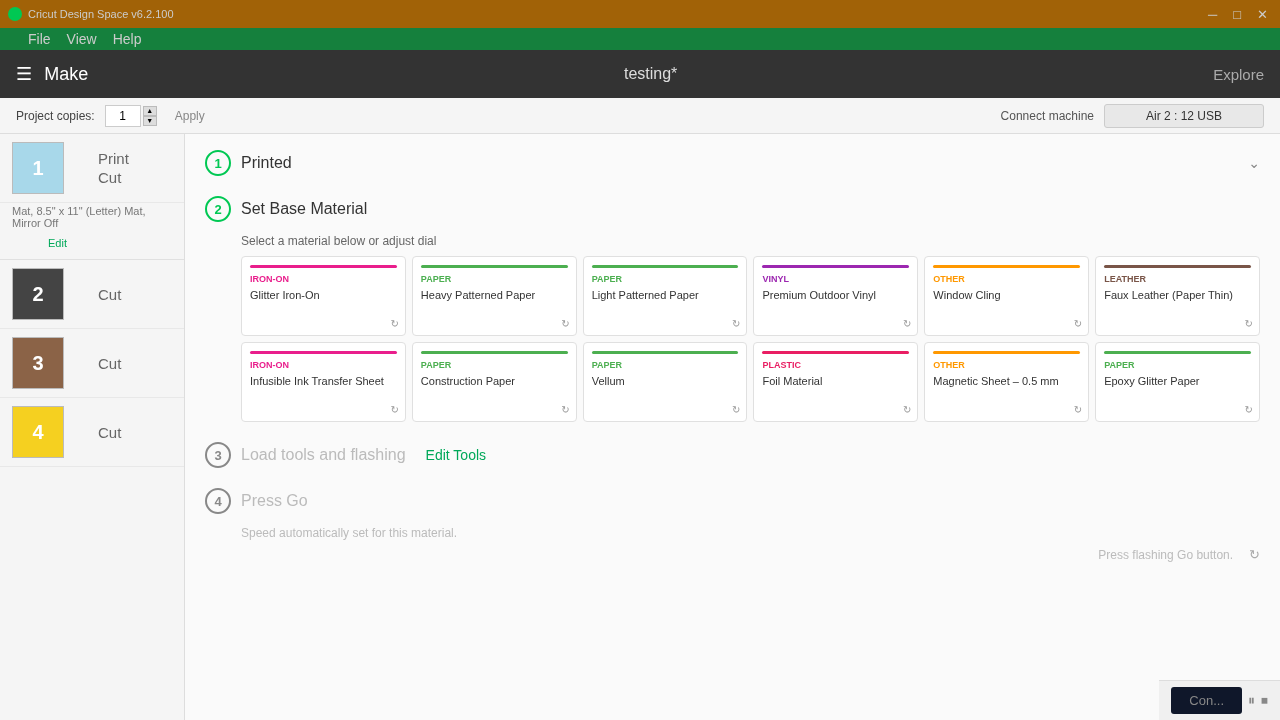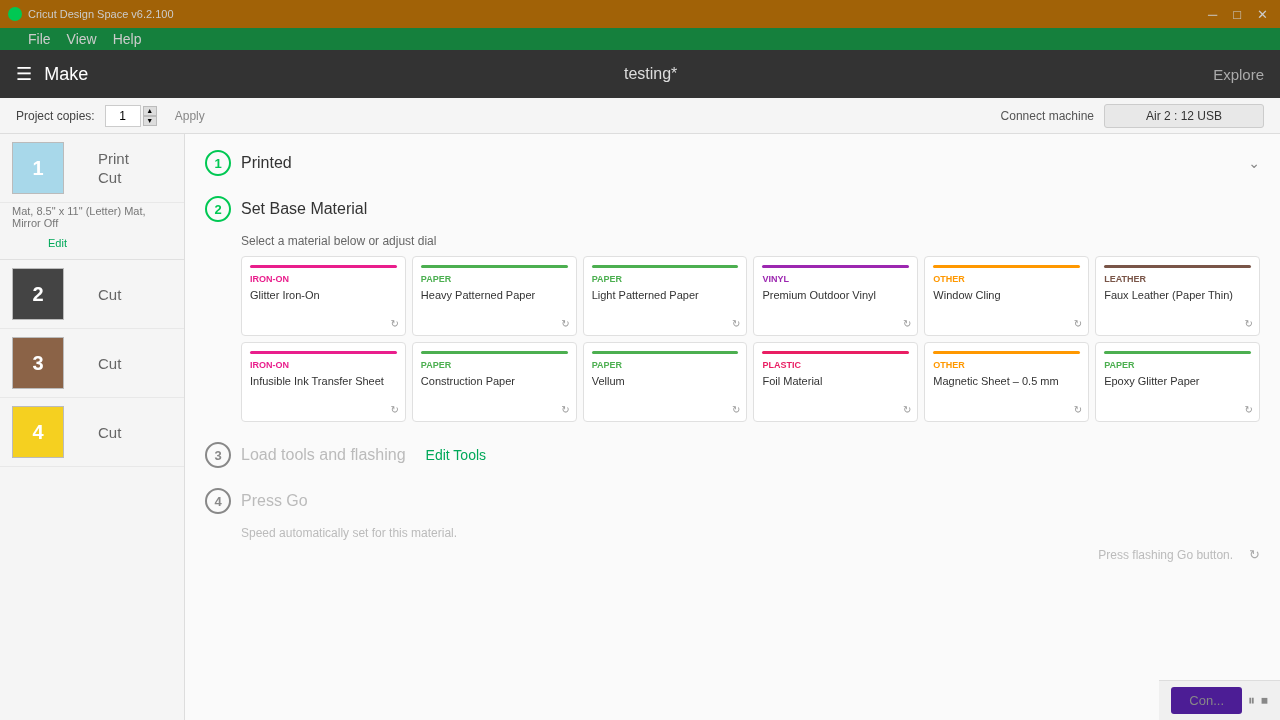--- a/index.html
+++ b/index.html
@@ -192,21 +192,21 @@
       position: fixed;
       bottom: 0; right: 0;
       display: flex;
       align-items: center;
       background: #f0f0f0;
       padding: 6px 12px;
       gap: 6px;
       border-top: 1px solid #ddd;
     }
     .continue-btn {
-      background: #4c1d95;
+      background: #0f172a;
       color: #888;
       border: none;
       padding: 6px 18px;
       font-size: 13px;
       border-radius: 3px;
       cursor: pointer;
     }
     .bottom-icon { font-size: 14px; color: #888; cursor: pointer; }
 
     

